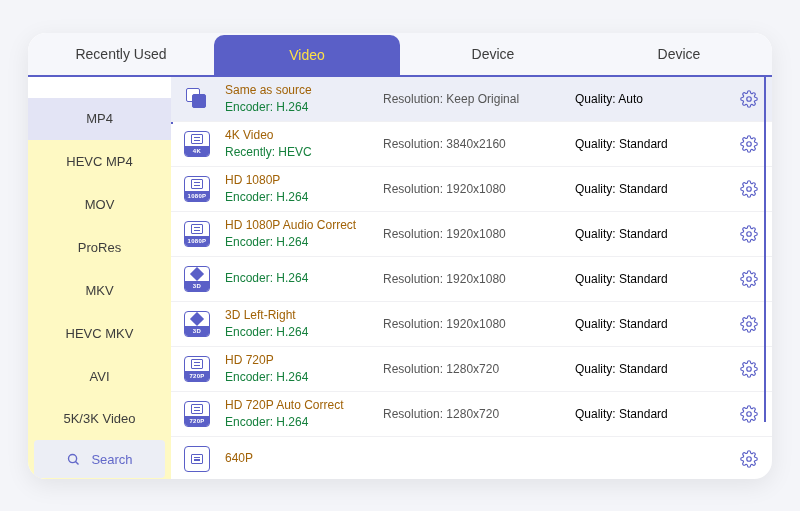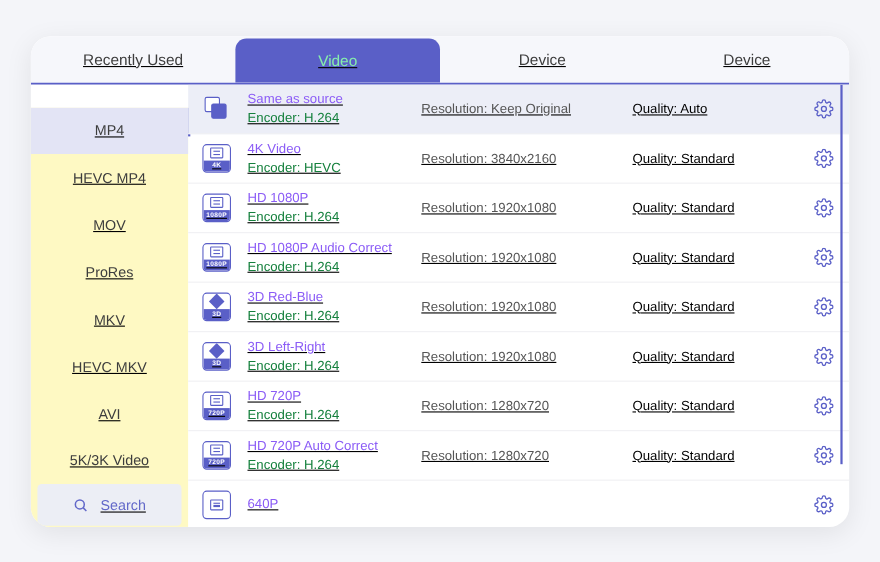--- a/index.html
+++ b/index.html
@@ -13,41 +13,40 @@
     justify-content: center;
   }
   .window {
     width: 744px;
     height: 446px;
     background: #ffffff;
     border-radius: 18px;
     box-shadow: 0 6px 24px rgba(0,0,0,0.08);
     overflow: hidden;
     position: relative;
-    text-decoration: underline;
   }
   .tabs {
     display: flex;
     height: 44px;
     border-bottom: 2px solid #5a5fc7;
     background: #f6f7fb;
     border-radius: 18px 18px 0 0;
   }
   .tab {
     flex: 1;
     display: flex;
     align-items: center;
     justify-content: center;
     font-size: 14px;
     color: #3d3d3d;
     cursor: pointer;
   }
   .tab.active {
     background: #5a5fc7;
-    color: #86efac;
+    color: #fde047;
     border-radius: 10px 10px 0 0;
     margin-top: 2px;
   }
   .body {
     display: flex;
     height: calc(100% - 44px);
     position: relative;
   }
   .sidebar {
     width: 143px;
@@ -125,21 +124,21 @@
     display: flex;
     align-items: center;
     justify-content: center;
     margin-right: 12px;
   }
   .preset-text {
     width: 158px;
     flex: 0 0 158px;
     line-height: 1.35;
   }
-  .preset-title { color: #8b5cf6; }
+  .preset-title { color: #a16207; }
   .preset-sub { color: #15803d; }
   .preset-res {
     width: 192px;
     flex: 0 0 192px;
     color: #555;
   }
   .preset-quality {
     flex: 1;
     color: #000000;
   }
@@ -255,21 +254,21 @@
           <div class="preset-icon">
             <div class="badge-box">
               <div class="badge-top">
                 <div class="film-stub"></div>
               </div>
               <div class="badge-bottom">4K</div>
             </div>
           </div>
           <div class="preset-text">
             <div class="preset-title">4K Video</div>
-            <div class="preset-sub">Encoder: HEVC</div>
+            <div class="preset-sub">Recently: HEVC</div>
           </div>
           <div class="preset-res">Resolution: 3840x2160</div>
           <div class="preset-quality">Quality: Standard</div>
           <div class="gear"><svg viewBox="0 0 24 24" fill="none" stroke="#5a5fc7" stroke-width="1.6">
               <circle cx="12" cy="12" r="3"></circle>
               <path d="M19.4 15a1.7 1.7 0 0 0 .34 1.87l.06.06a2 2 0 1 1-2.83 2.83l-.06-.06a1.7 1.7 0 0 0-1.87-.34 1.7 1.7 0 0 0-1 1.56V21a2 2 0 1 1-4 0v-.09a1.7 1.7 0 0 0-1.11-1.56 1.7 1.7 0 0 0-1.87.34l-.06.06a2 2 0 1 1-2.83-2.83l.06-.06a1.7 1.7 0 0 0 .34-1.87 1.7 1.7 0 0 0-1.56-1H3a2 2 0 1 1 0-4h.09a1.7 1.7 0 0 0 1.56-1.11 1.7 1.7 0 0 0-.34-1.87l-.06-.06a2 2 0 1 1 2.83-2.83l.06.06a1.7 1.7 0 0 0 1.87.34H9a1.7 1.7 0 0 0 1-1.56V3a2 2 0 1 1 4 0v.09a1.7 1.7 0 0 0 1 1.56 1.7 1.7 0 0 0 1.87-.34l.06-.06a2 2 0 1 1 2.83 2.83l-.06.06a1.7 1.7 0 0 0-.34 1.87V9a1.7 1.7 0 0 0 1.56 1H21a2 2 0 1 1 0 4h-.09a1.7 1.7 0 0 0-1.56 1z"></path>
             </svg></div>
         </div>
         <div class="preset">
           <div class="preset-icon">
@@ -314,21 +313,20 @@
         <div class="preset">
           <div class="preset-icon">
             <div class="badge-box">
               <div class="badge-top">
                 <div class="cube"></div>
               </div>
               <div class="badge-bottom">3D</div>
             </div>
           </div>
           <div class="preset-text">
-            <div class="preset-title">3D Red-Blue</div>
             <div class="preset-sub">Encoder: H.264</div>
           </div>
           <div class="preset-res">Resolution: 1920x1080</div>
           <div class="preset-quality">Quality: Standard</div>
           <div class="gear"><svg viewBox="0 0 24 24" fill="none" stroke="#5a5fc7" stroke-width="1.6">
               <circle cx="12" cy="12" r="3"></circle>
               <path d="M19.4 15a1.7 1.7 0 0 0 .34 1.87l.06.06a2 2 0 1 1-2.83 2.83l-.06-.06a1.7 1.7 0 0 0-1.87-.34 1.7 1.7 0 0 0-1 1.56V21a2 2 0 1 1-4 0v-.09a1.7 1.7 0 0 0-1.11-1.56 1.7 1.7 0 0 0-1.87.34l-.06.06a2 2 0 1 1-2.83-2.83l.06-.06a1.7 1.7 0 0 0 .34-1.87 1.7 1.7 0 0 0-1.56-1H3a2 2 0 1 1 0-4h.09a1.7 1.7 0 0 0 1.56-1.11 1.7 1.7 0 0 0-.34-1.87l-.06-.06a2 2 0 1 1 2.83-2.83l.06.06a1.7 1.7 0 0 0 1.87.34H9a1.7 1.7 0 0 0 1-1.56V3a2 2 0 1 1 4 0v.09a1.7 1.7 0 0 0 1 1.56 1.7 1.7 0 0 0 1.87-.34l.06-.06a2 2 0 1 1 2.83 2.83l-.06.06a1.7 1.7 0 0 0-.34 1.87V9a1.7 1.7 0 0 0 1.56 1H21a2 2 0 1 1 0 4h-.09a1.7 1.7 0 0 0-1.56 1z"></path>
             </svg></div>
         </div>
         <div class="preset">

